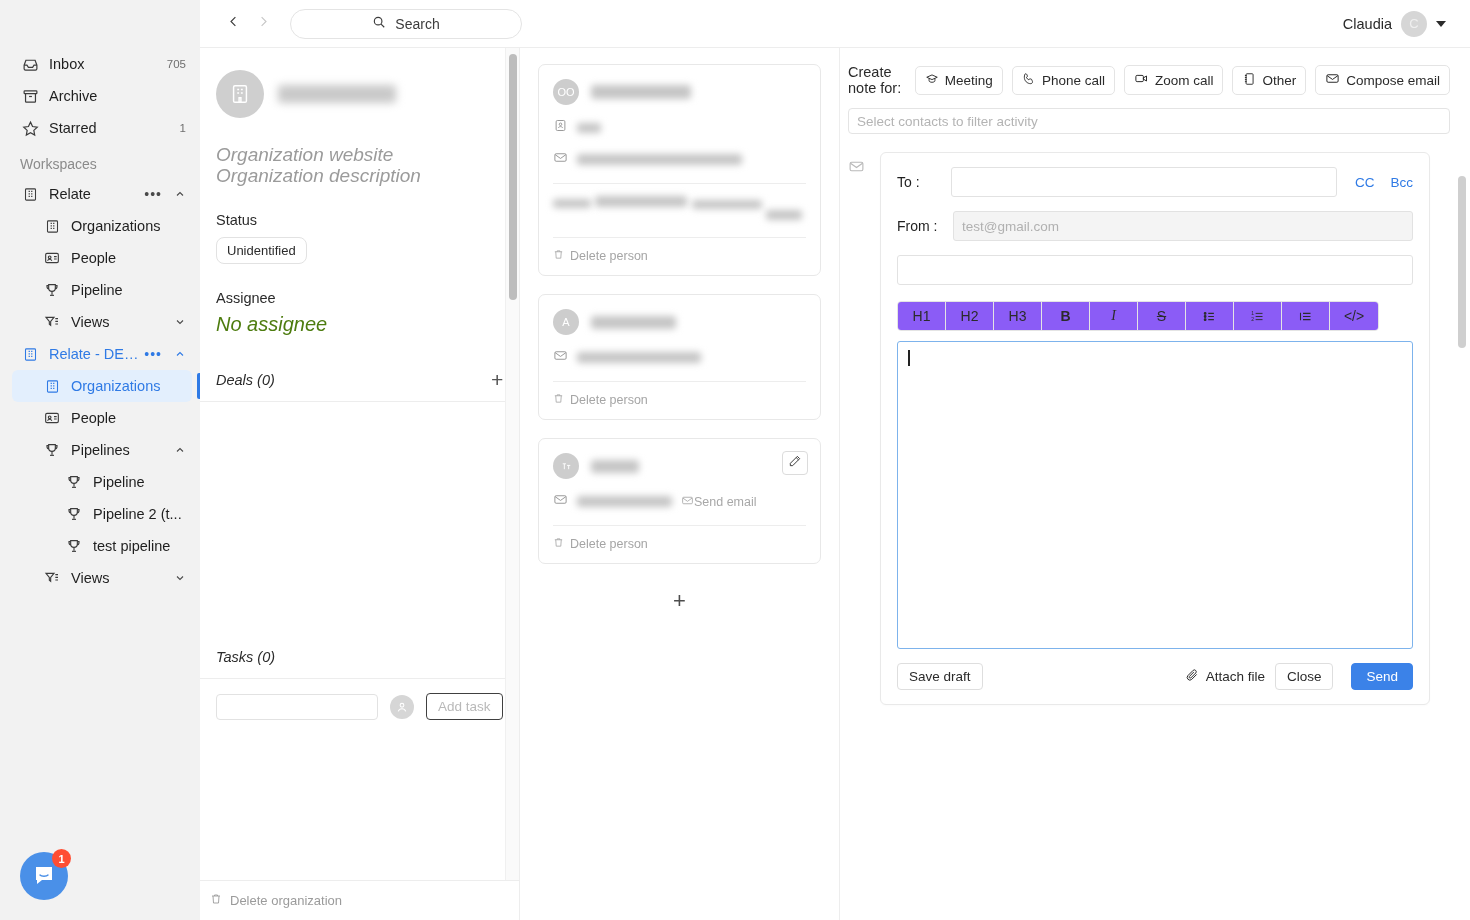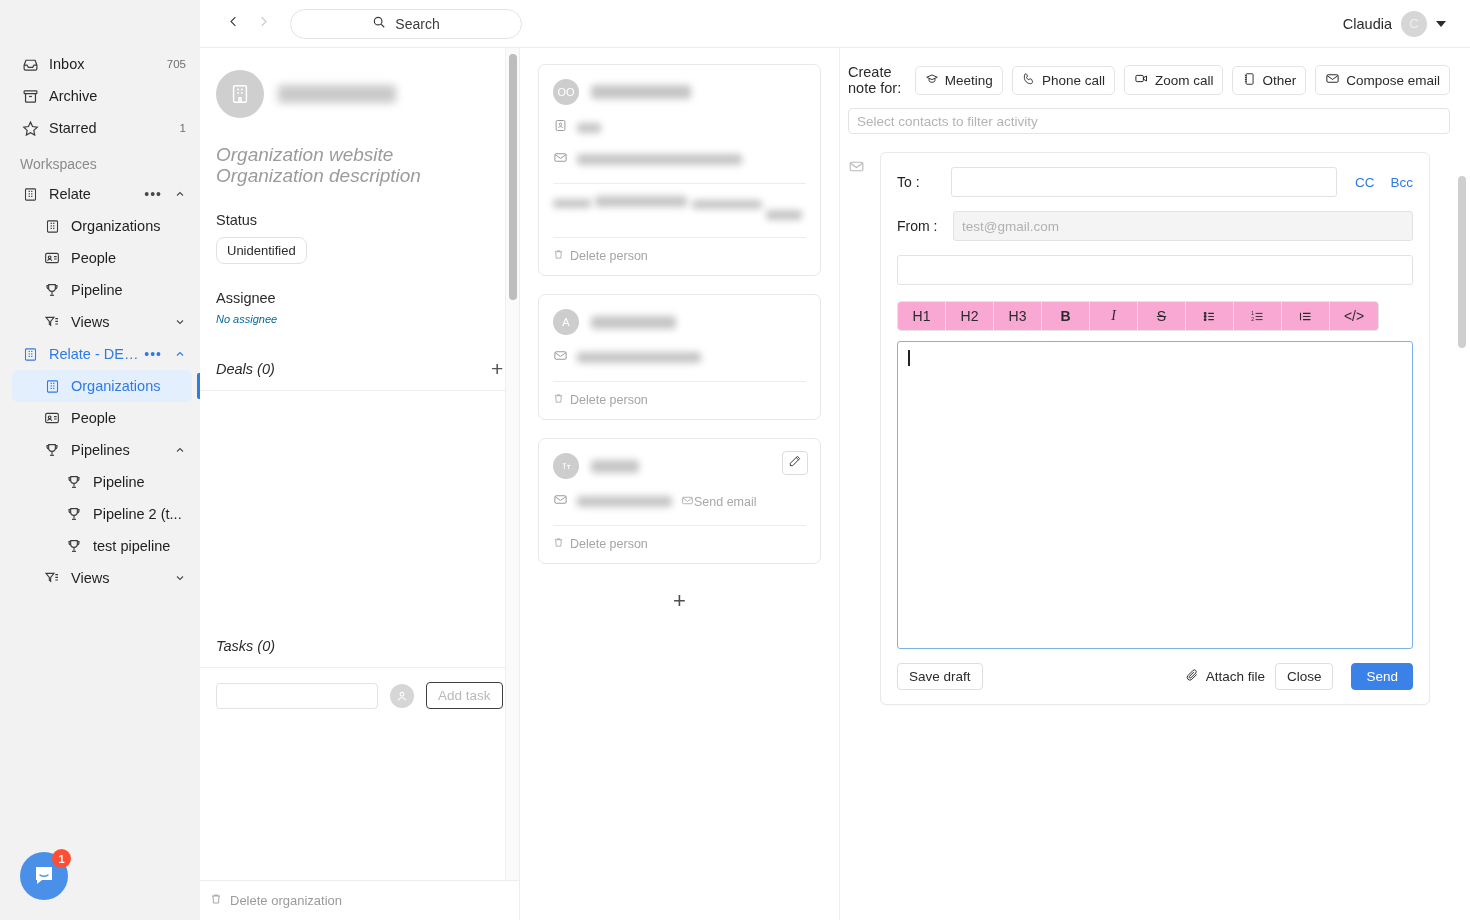--- a/index.html
+++ b/index.html
@@ -124,21 +124,21 @@
   }
   .blur-name { height: 18px; width: 118px; border-radius: 3px; background: #c9c9c9; filter: blur(4.5px); }
   .org-meta { margin-top: 26px; font-size: 19px; color: #9b9b9b; font-style: italic; line-height: 21px; }
   .org-field-label { margin-top: 26px; font-size: 14.5px; color: #2b2b2b; }
   .status-chip {
     display: inline-block; margin-top: 9px;
     border: 1px solid #e2e2e2; border-radius: 8px;
     padding: 5px 10px; font-size: 13px; color: #2b2b2b;
     background: #fff; cursor: pointer;
   }
-  .assignee-val { margin-top: 7px; font-size: 11px; color: #0369a1; font-style: italic; }
+  .assignee-val { margin-top: 7px; font-size: 20px; color: #4d7c0f; font-style: italic; }
 
   .section-head {
     display: flex; align-items: center;
     padding: 0 16px; height: 44px;
     border-bottom: 1px solid #ededed;
     margin-top: 22px;
     font-style: italic;
   }
   .section-head .t { font-size: 14.5px; color: #2b2b2b; }
   .section-head .plus { margin-left: auto; font-size: 21px; color: #555; line-height: 1; cursor: pointer; font-weight: 300; }
@@ -265,21 +265,21 @@
     outline: none; padding: 0 8px; font-size: 13.5px;
     font-family: "Liberation Sans", sans-serif;
     margin-bottom: 16px;
   }
   .rt-toolbar { display: flex; border: 1px solid #e4e4e4; border-radius: 4px; overflow: hidden; width: fit-content; }
   .rt-btn {
     width: 48px; height: 28px;
     display: flex; align-items: center; justify-content: center;
     border-right: 1px solid #e4e4e4;
     font-size: 14px; color: #2b2b2b; cursor: pointer;
-    background: #f9a8d4;
+    background: #8b5cf6;
     font-family: "Liberation Sans", sans-serif;
   }
   .rt-btn:last-child { border-right: none; }
   .rt-btn.bold { font-weight: bold; }
   .rt-btn.italic { font-style: italic; font-family: "Liberation Serif", serif; }
   .rt-btn.strike { text-decoration: line-through; }
   .editor-area {
     margin-top: 10px; height: 308px;
     border: 1.5px solid #7db3ec; border-radius: 3px;
     background: #fff; padding: 8px 10px;

